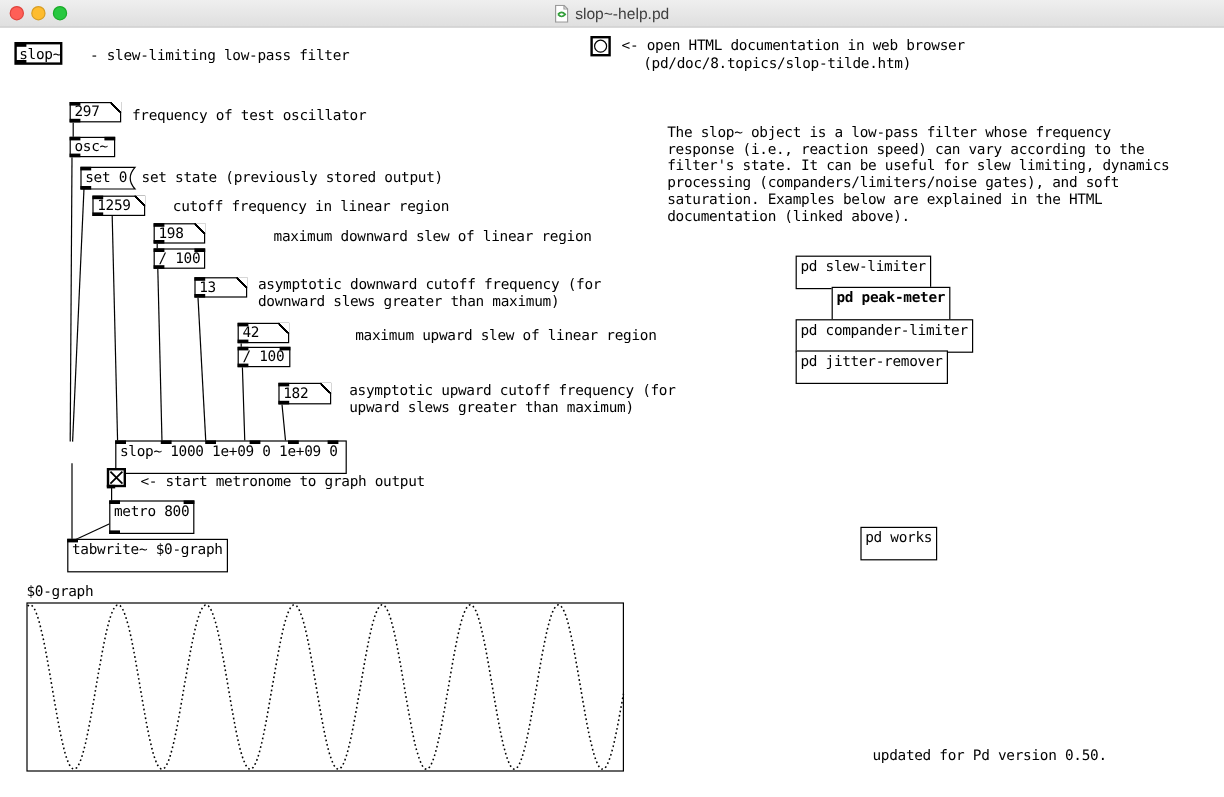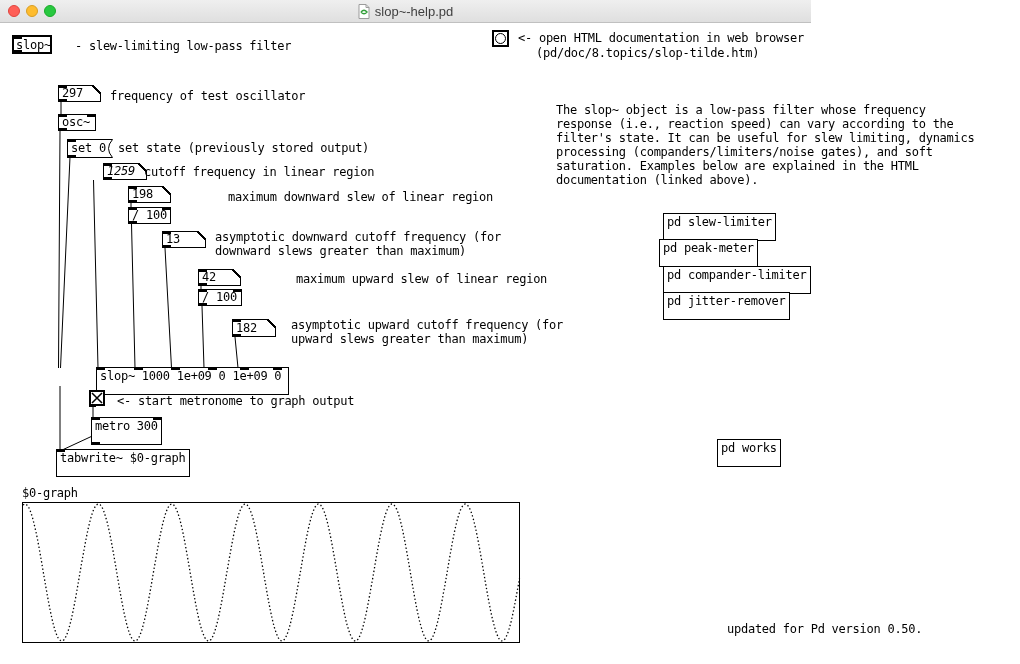--- a/index.html
+++ b/index.html
@@ -4,21 +4,21 @@
 <style>
   html,body{margin:0;padding:0;}
   body{
     width:1020px;height:664px;position:relative;overflow:hidden;
     background:#ffffff;
     font-family:"DejaVu Sans Mono",monospace;
     font-size:12px;letter-spacing:-0.25px;color:#000;
   }
   
   .titlebar{
-    position:absolute;left:0;top:0;width:811px;height:22px;
+    position:absolute;left:0;top:0;width:1020px;height:22px;
     background:linear-gradient(180deg,#efefef,#dfdfdf);
     border-bottom:1px solid #c0c0c0;z-index:5;
   }
   .light{position:absolute;top:5px;width:12px;height:12px;border-radius:50%;}
   .light.red{left:8px;background:#ff5f57;border:1px solid #e0443e;box-sizing:border-box;}
   .light.yellow{left:26px;background:#febc2e;border:1px solid #d89e24;box-sizing:border-box;}
   .light.green{left:44px;background:#28c840;border:1px solid #1aab29;box-sizing:border-box;}
   .titlewrap{
     position:absolute;left:0;top:0;width:100%;height:22px;
     display:flex;align-items:center;justify-content:center;gap:5px;
@@ -128,21 +128,21 @@
 <div class="comment" style="left:110px;top:89px;">frequency of test oscillator</div>
 
 <div class="obox s-tl s-bl-p" style="left:58px;top:114px;width:38px;height:17px;line-height:15px;">
   <span>osc~</span>
   <span class="stub" style="top:-1px;right:-1px;"></span>
 </div>
 
 <div class="comment" style="left:71px;top:141px;z-index:2;">set 0</div>
 <div class="comment" style="left:118px;top:141px;">set state (previously stored output)</div>
 
-<div class="nbox s-tl" style="left:103px;top:163px;width:44px;font-style:italic;">
+<div class="nbox s-tl" style="left:77px;top:163px;width:44px;">
   <span>1259</span>
   <span class="stub" style="bottom:-1px;left:-1px;"></span>
 </div>
 <div class="comment" style="left:144px;top:165px;">cutoff frequency in linear region</div>
 
 <div class="nbox s-tl" style="left:128px;top:186px;width:43px;">
   <span>198</span>
   <span class="stub" style="bottom:-1px;left:-1px;"></span>
 </div>
 <div class="comment" style="left:182px;top:190px;padding-left:46px;">maximum downward slew of linear region</div>
@@ -188,39 +188,39 @@
 
 <div class="toggle">
   <svg width="12" height="12" viewBox="0 0 12 12">
     <path d="M1,1 L11,11 M11,1 L1,11" stroke="#000" stroke-width="1.5"></path>
   </svg>
   <span class="stub" style="bottom:-3px;left:-2px;width:7px;"></span>
 </div>
 <div class="comment" style="left:117px;top:394px;">&lt;- start metronome to graph output</div>
 
 <div class="obox s-tl s-bl-p" style="left:91px;top:417px;">
-  <span>metro 300</span>
+  <span>metro 800</span>
   <span class="stub" style="top:-1px;right:-1px;"></span>
 </div>
 
 <div class="obox s-tl" style="left:56px;top:449px;">
   <span>tabwrite~ $0-graph</span>
 </div>
 
 <div class="comment" style="left:556px;top:103px;">The slop~ object is a low-pass filter whose frequency
 response (i.e., reaction speed) can vary according to the
 filter's state. It can be useful for slew limiting, dynamics
 processing (companders/limiters/noise gates), and soft
 saturation. Examples below are explained in the HTML
 documentation (linked above).</div>
 
 <div class="obox" style="left:663px;top:213px;">
   <span>pd slew-limiter</span>
 </div>
-<div class="obox" style="left:659px;top:239px;">
+<div class="obox" style="left:693px;top:239px;font-weight:bold;">
   <span>pd peak-meter</span>
 </div>
 <div class="obox" style="left:663px;top:266px;">
   <span>pd compander-limiter</span>
 </div>
 <div class="obox" style="left:663px;top:292px;">
   <span>pd jitter-remover</span>
 </div>
 
 <div class="obox" style="left:717px;top:439px;">

